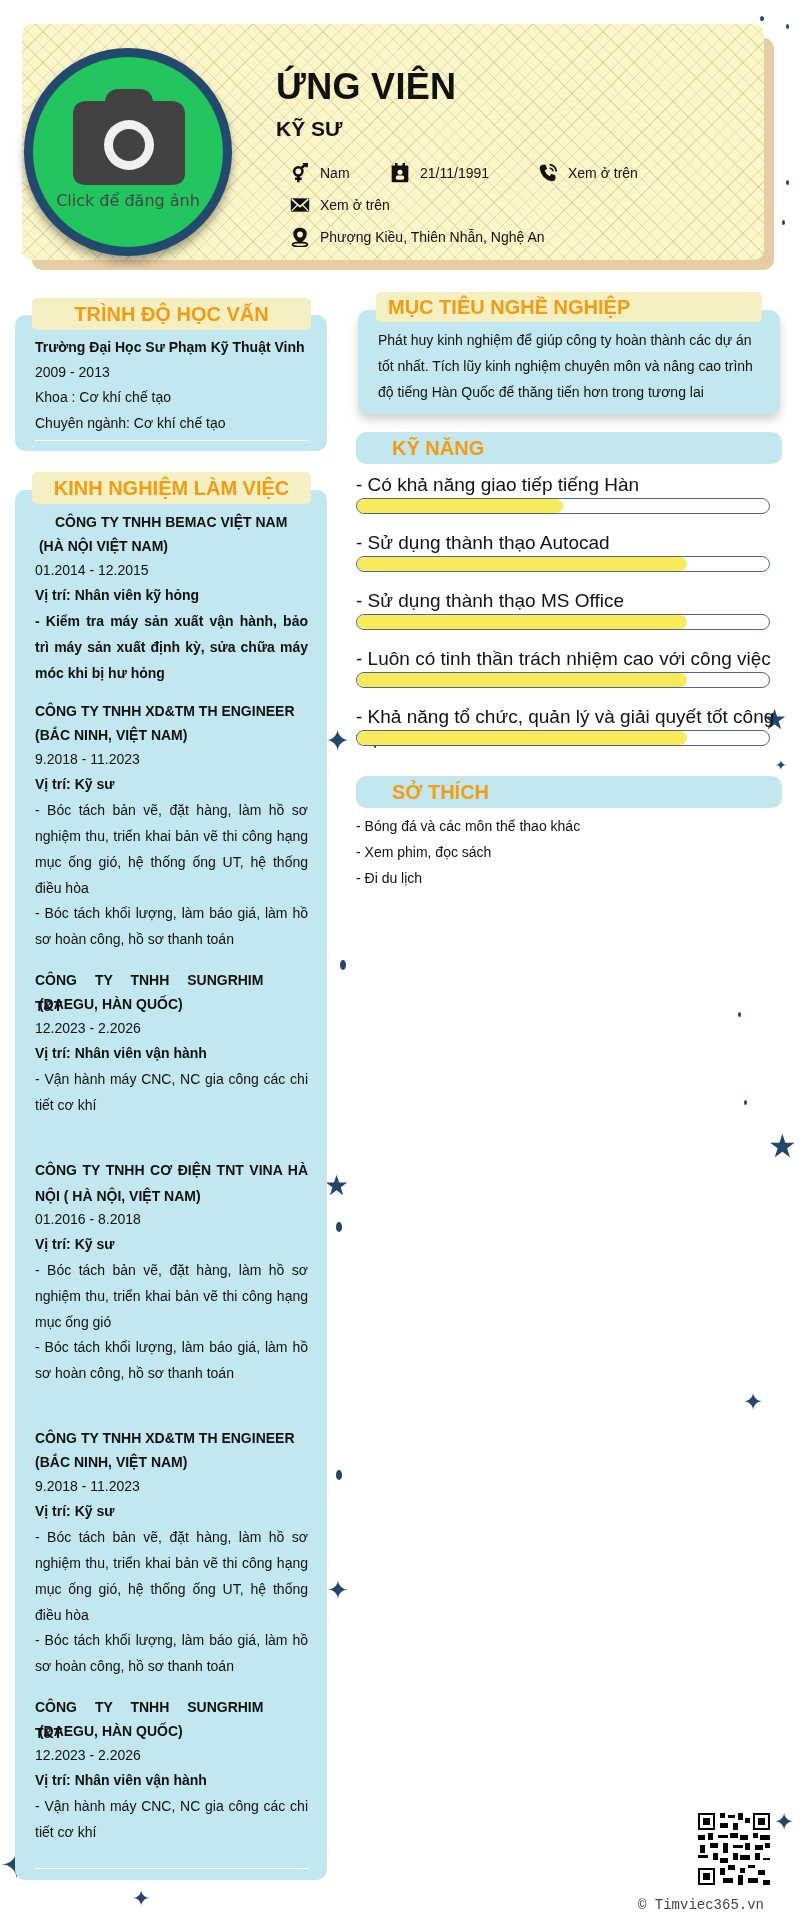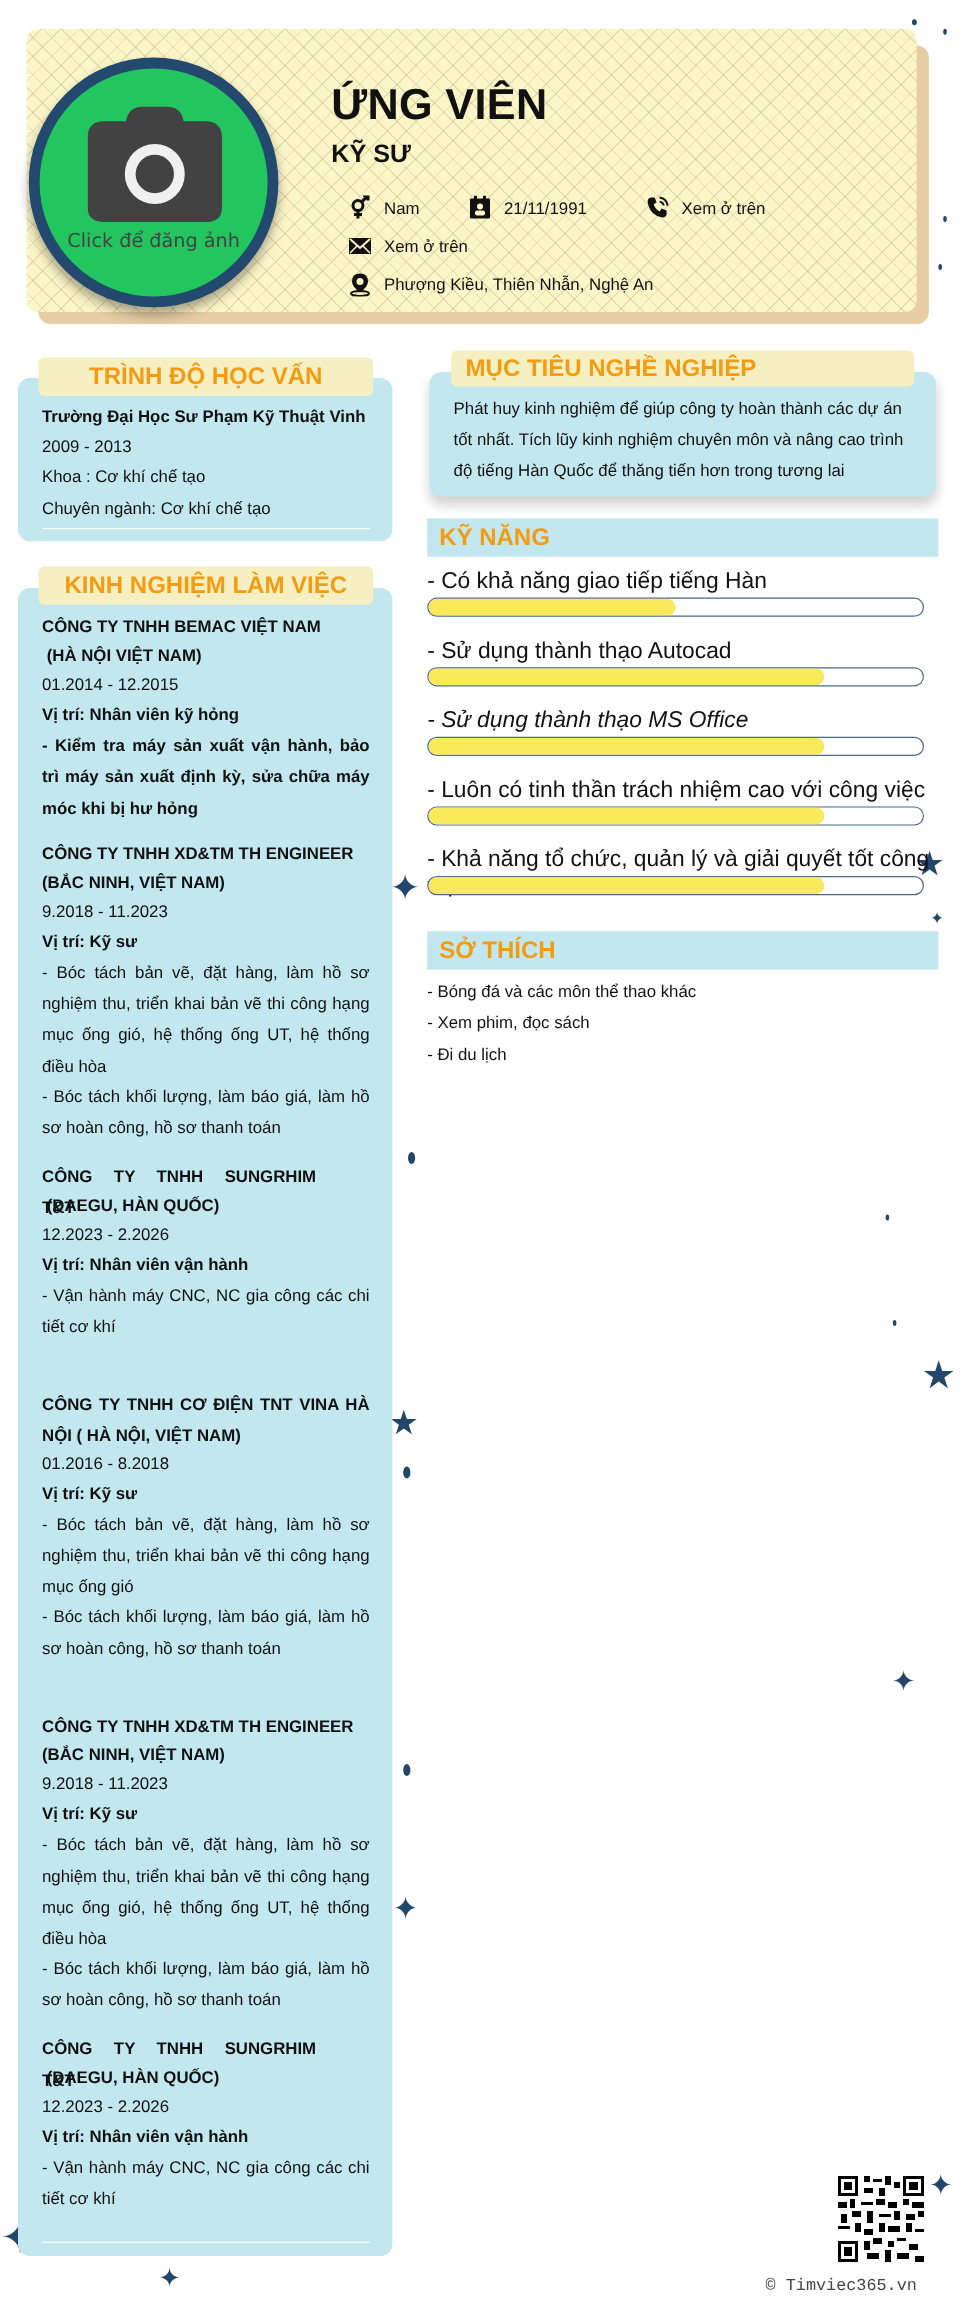--- a/index.html
+++ b/index.html
@@ -40,21 +40,21 @@
   .ltext { position: absolute; left: 35px; width: 273px; font-size: 14px; line-height: 26px; color: #111; }
   .ltext.bold { font-weight: bold; }
   .justify { text-align: justify; }
   .hr { position: absolute; left: 35px; width: 273px; height: 1px; background: #ffffff; }
 
   
   .obj-box { position: absolute; left: 358px; top: 310px; width: 422px; height: 104px; background: #c2e7ee; border-radius: 10px; box-shadow: 0 6px 10px rgba(0,0,0,0.18); }
   .obj-title { position: absolute; left: 376px; top: 292px; width: 386px; height: 30px; background: #f5efc2; border-radius: 5px; color: #f39c12; font-weight: bold; font-size: 20px; line-height: 30px; padding-left: 12px; }
   .obj-text { position: absolute; left: 378px; top: 327px; width: 384px; font-size: 14px; line-height: 26px; color: #111; }
 
-  .rsec { position: absolute; left: 356px; width: 426px; height: 32px; background: #c2e7ee; border-radius: 0; color: #f39c12; font-weight: bold; font-size: 20px; line-height: 32px; padding-left: 10px; }
+  .rsec { position: absolute; left: 356px; width: 426px; height: 32px; background: #c2e7ee; border-radius: 10px; color: #f39c12; font-weight: bold; font-size: 20px; line-height: 32px; padding-left: 36px; }
   .skill-label { position: absolute; left: 356px; font-size: 19px; color: #111; }
   .bar { position: absolute; left: 356px; width: 414px; height: 16px; border: 1.5px solid #4d6a85; border-radius: 9px; background: #fff; overflow: hidden; cursor: default; }
   .bar-fill { height: 100%; background: #f8ea5a; border-radius: 9px; }
   .hobby { position: absolute; left: 356px; font-size: 14px; color: #111; }
 
   .qr { position: absolute; left: 698px; top: 1813px; width: 72px; height: 72px; }
   .copyright { position: absolute; left: 638px; top: 1897px; font-family: "Liberation Mono", monospace; font-size: 14px; color: #444; }
 </style>
 </head>
 <body>
@@ -139,21 +139,21 @@
 <div class="sec-title-l" style="top:298px;">TRÌNH ĐỘ HỌC VẤN</div>
 <div class="ltext bold" style="top:334px;">Trường Đại Học Sư Phạm Kỹ Thuật Vinh</div>
 <div class="ltext" style="top:359px;">2009 - 2013</div>
 <div class="ltext" style="top:384px;">Khoa : Cơ khí chế tạo</div>
 <div class="ltext" style="top:410px;">Chuyên ngành: Cơ khí chế tạo</div>
 <div class="hr" style="top:440px;"></div>
 
 <div class="lbox" style="top:490px;height:1390px;"></div>
 <div class="sec-title-l" style="top:472px;">KINH NGHIỆM LÀM VIỆC</div>
 
-<div class="ltext bold" style="top:509px;">CÔNG TY TNHH BEMAC VIỆT NAM</div>
+<div class="ltext bold" style="top:509px;margin-left:20px;">CÔNG TY TNHH BEMAC VIỆT NAM</div>
 <div class="ltext bold" style="top:533px;white-space:pre;"> (HÀ NỘI VIỆT NAM)</div>
 <div class="ltext" style="top:557px;">01.2014 - 12.2015</div>
 <div class="ltext bold" style="top:582px;">Vị trí: Nhân viên kỹ hỏng</div>
 <div class="ltext justify" style="top:608px;font-weight:bold;">- Kiểm tra máy sản xuất vận hành, bảo trì máy sản xuất định kỳ, sửa chữa máy móc khi bị hư hỏng</div>
 
 <div class="ltext bold justify" style="top:698px;">CÔNG TY TNHH XD&amp;TM TH ENGINEER</div>
 <div class="ltext bold" style="top:722px;">(BẮC NINH, VIỆT NAM)</div>
 <div class="ltext" style="top:746px;">9.2018 - 11.2023</div>
 <div class="ltext bold" style="top:771px;">Vị trí: Kỹ sư</div>
 <div class="ltext justify" style="top:797px;">- Bóc tách bản vẽ, đặt hàng, làm hồ sơ nghiệm thu, triển khai bản vẽ thi công hạng mục ống gió, hệ thống ống UT, hệ thống điều hòa</div>
@@ -194,21 +194,21 @@
 <div class="skill-label" style="top:474px;">- Có khả năng giao tiếp tiếng Hàn</div>
 <div class="bar" style="top:498px;">
     <div class="bar-fill" style="width:50%;"></div>
   </div>
 
 <div class="skill-label" style="top:532px;">- Sử dụng thành thạo Autocad</div>
 <div class="bar" style="top:556px;">
     <div class="bar-fill" style="width:80%;"></div>
   </div>
 
-<div class="skill-label" style="top:590px;font-style:italic;">- Sử dụng thành thạo MS Office</div>
+<div class="skill-label" style="top:590px;">- Sử dụng thành thạo MS Office</div>
 <div class="bar" style="top:614px;">
     <div class="bar-fill" style="width:80%;"></div>
   </div>
 
 <div class="skill-label" style="top:648px;">- Luôn có tinh thần trách nhiệm cao với công việc</div>
 <div class="bar" style="top:672px;">
     <div class="bar-fill" style="width:80%;"></div>
   </div>
 
 <div class="skill-label" style="top:706px;">- Khả năng tổ chức, quản lý và giải quyết tốt công việc</div>

